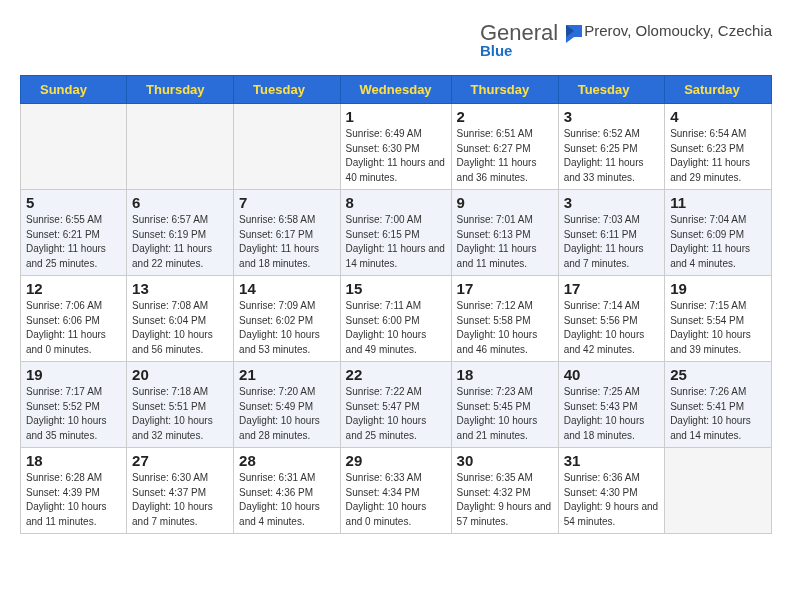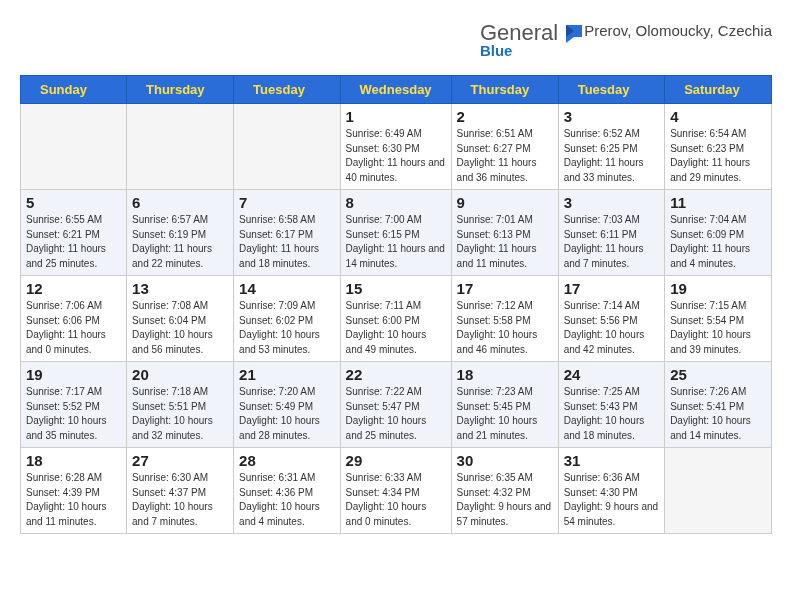--- a/index.html
+++ b/index.html
@@ -217,21 +217,21 @@
         </td>
         <td>
           <div class="day-number">22</div>
           <div class="day-info">Sunrise: 7:22 AM<br>Sunset: 5:47 PM<br>Daylight: 10 hours and 25 minutes.</div>
         </td>
         <td>
           <div class="day-number">18</div>
           <div class="day-info">Sunrise: 7:23 AM<br>Sunset: 5:45 PM<br>Daylight: 10 hours and 21 minutes.</div>
         </td>
         <td>
-          <div class="day-number">24</div>
+          <div class="day-number">40</div>
           <div class="day-info">Sunrise: 7:25 AM<br>Sunset: 5:43 PM<br>Daylight: 10 hours and 18 minutes.</div>
         </td>
         <td>
           <div class="day-number">25</div>
           <div class="day-info">Sunrise: 7:26 AM<br>Sunset: 5:41 PM<br>Daylight: 10 hours and 14 minutes.</div>
         </td>
       </tr>
       <tr>
         <td>
           <div class="day-number">18</div>

